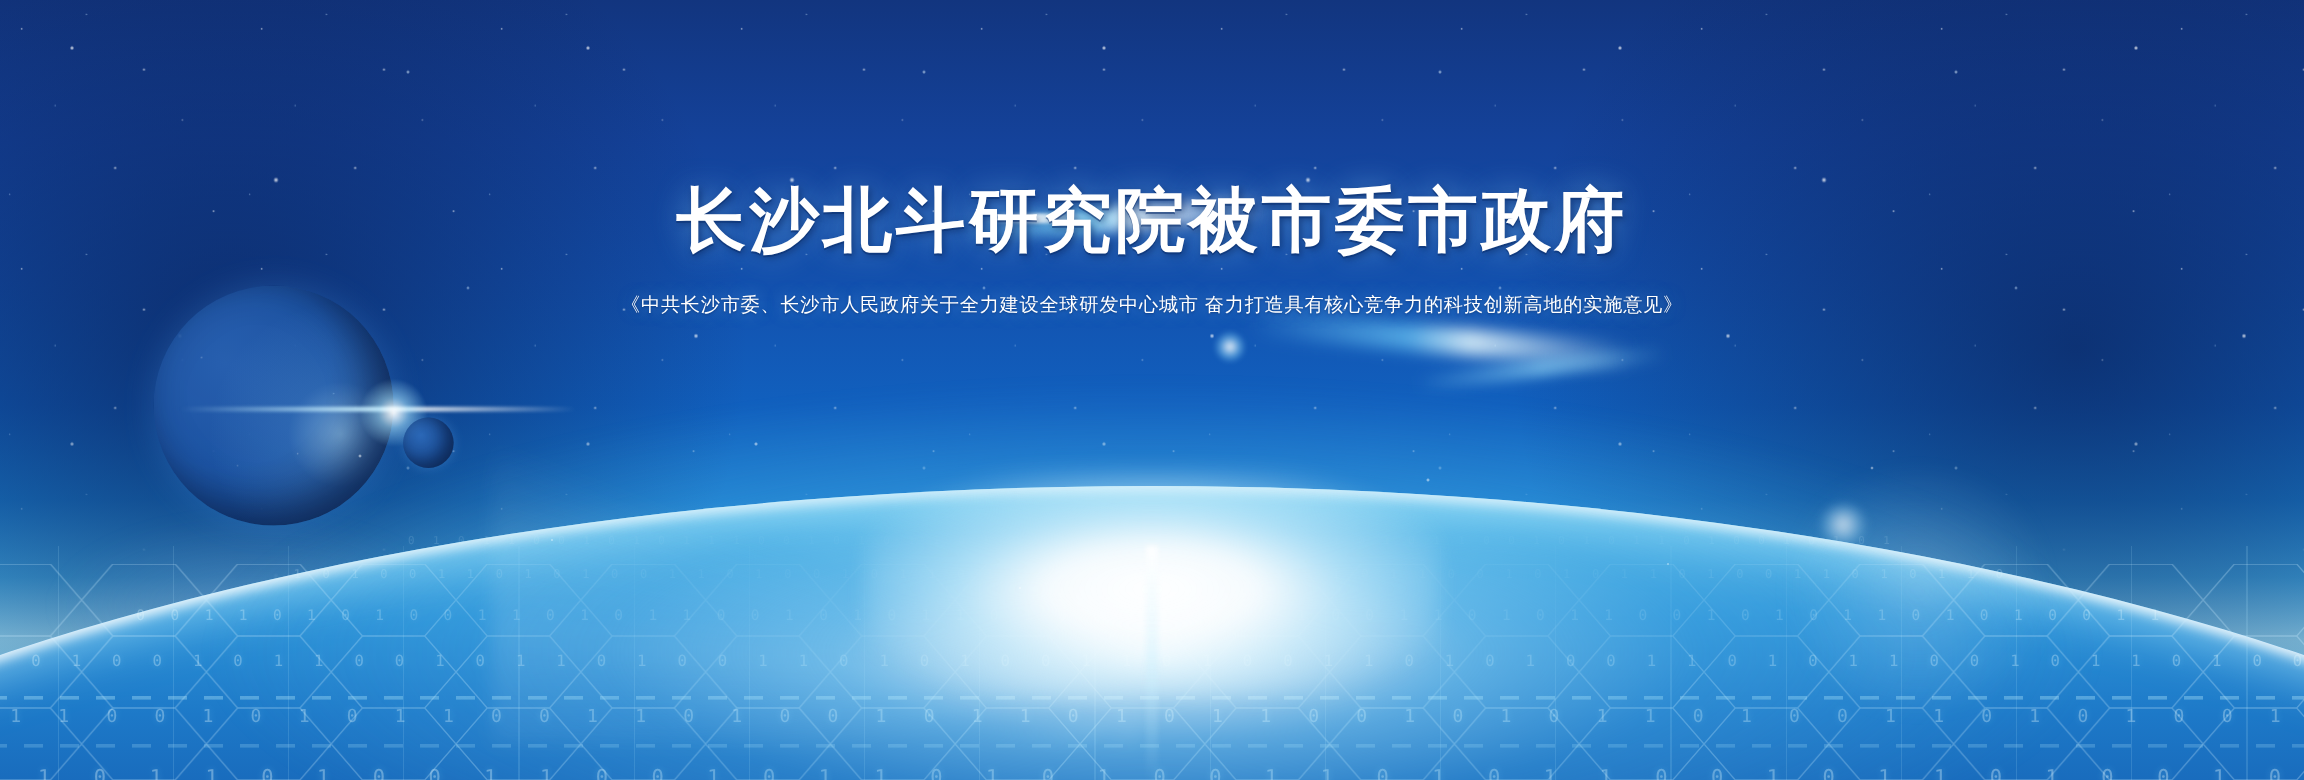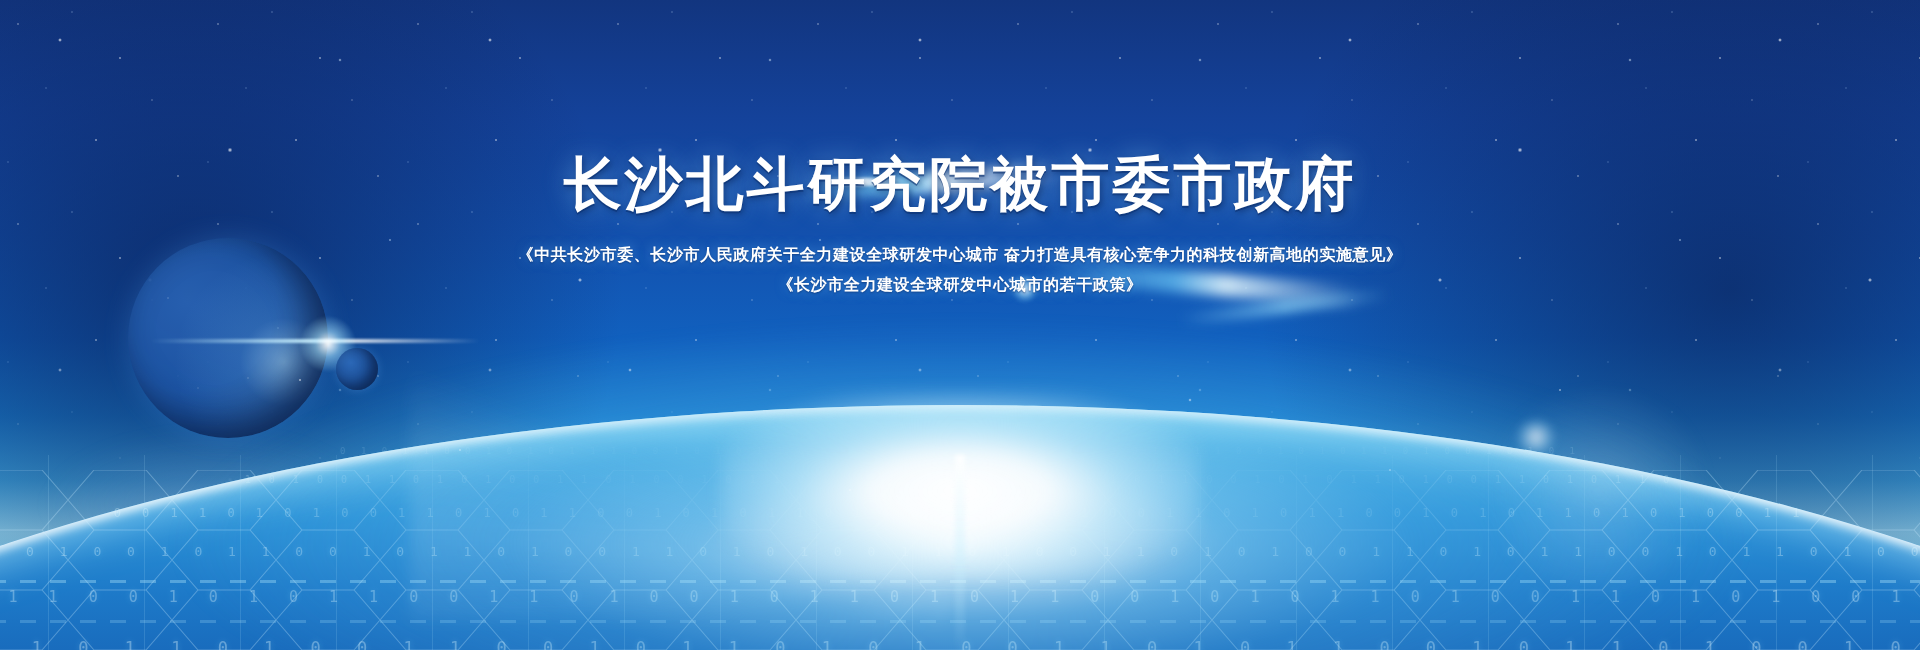--- a/index.html
+++ b/index.html
@@ -349,21 +349,21 @@
       0 0 26px rgba(150,220,255,.45);
   }
   .headline-line { display: block; }
   .subtitles {
     margin-top: 24px;
   }
   .subtitle {
     display: block;
     color: #ffffff;
     font-size: 16px;
-    font-weight: bold;
+    font-weight: normal;
     line-height: 30px;
     letter-spacing: .6px;
     text-shadow:
       0 1px 2px rgba(10,45,105,.65),
       0 0 12px rgba(120,205,255,.5);
   }
 </style>
 </head>
 <body>
 
@@ -425,17 +425,16 @@
   <div class="flare flare-c"></div>
   <div class="flare flare-right-halo"></div>
   <div class="flare flare-right-dot"></div>
 
   <div class="content">
     <h1 class="headline">
       <span class="headline-line">长沙北斗研究院被市委市政府</span>
     </h1>
     <div class="subtitles">
       <span class="subtitle">《中共长沙市委、长沙市人民政府关于全力建设全球研发中心城市 奋力打造具有核心竞争力的科技创新高地的实施意见》</span>
-      <span class="subtitle">《长沙市全力建设全球研发中心城市的若干政策》</span>
     </div>
   </div>
 
 </div>
 
 </body></html>

